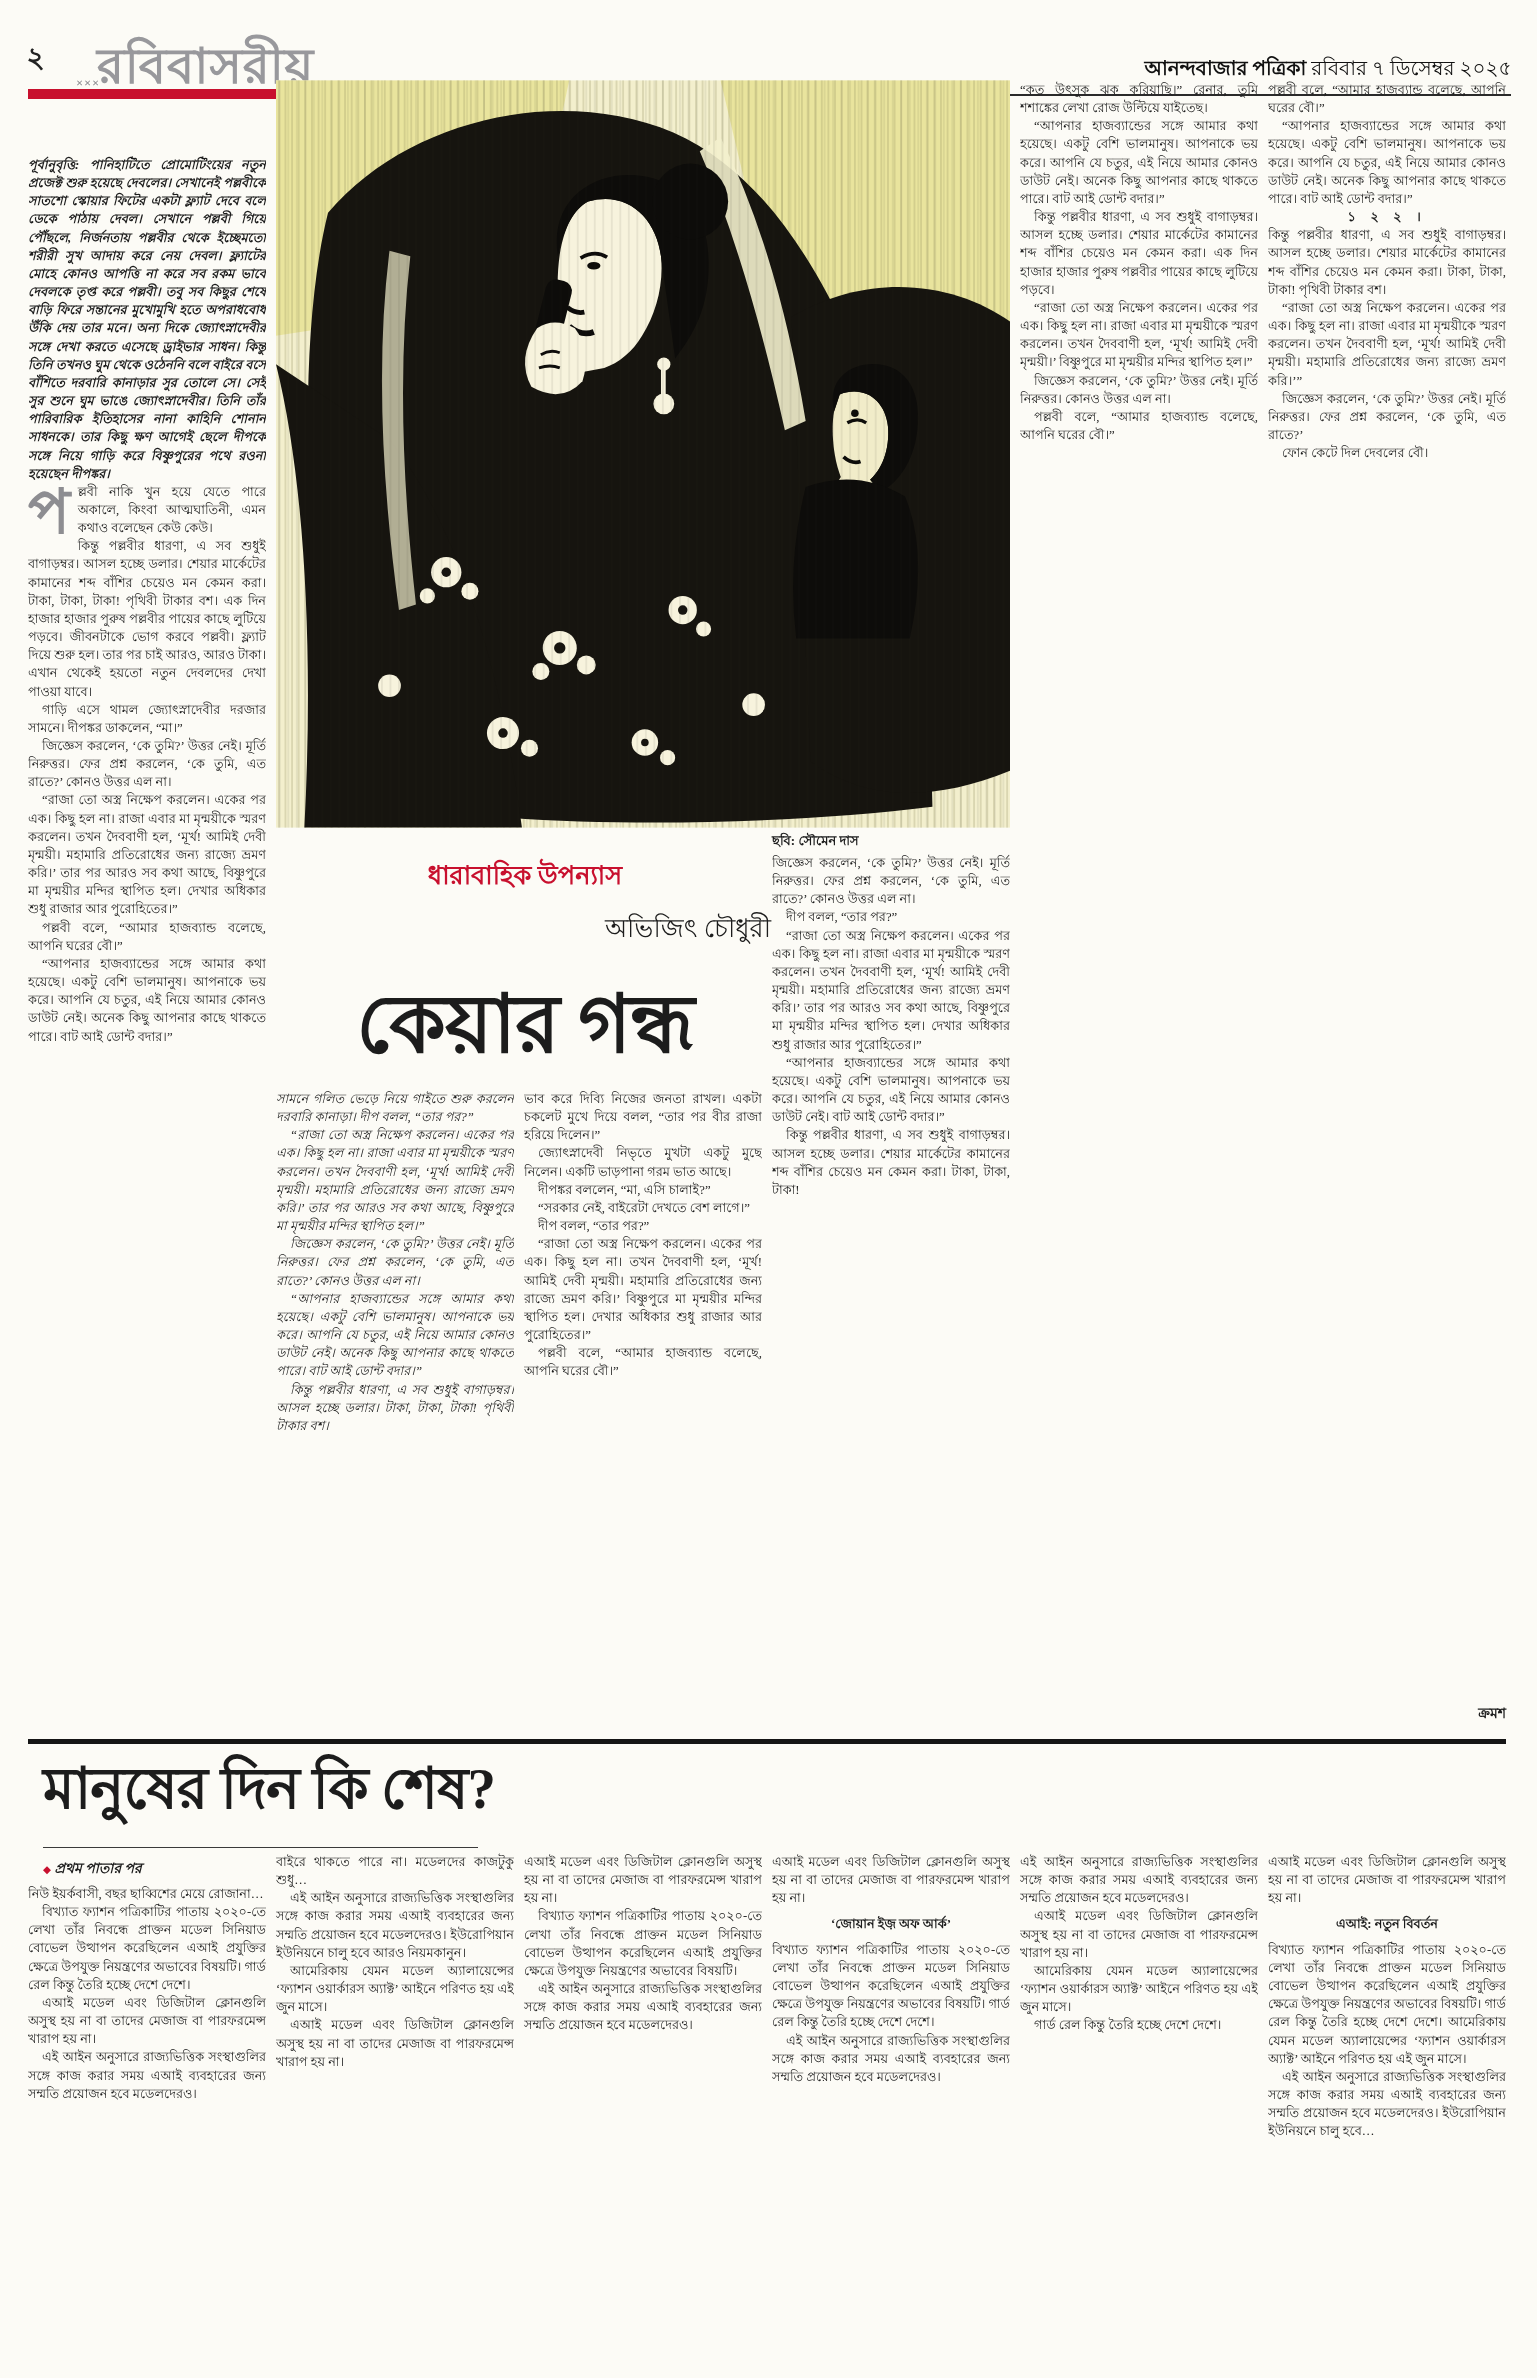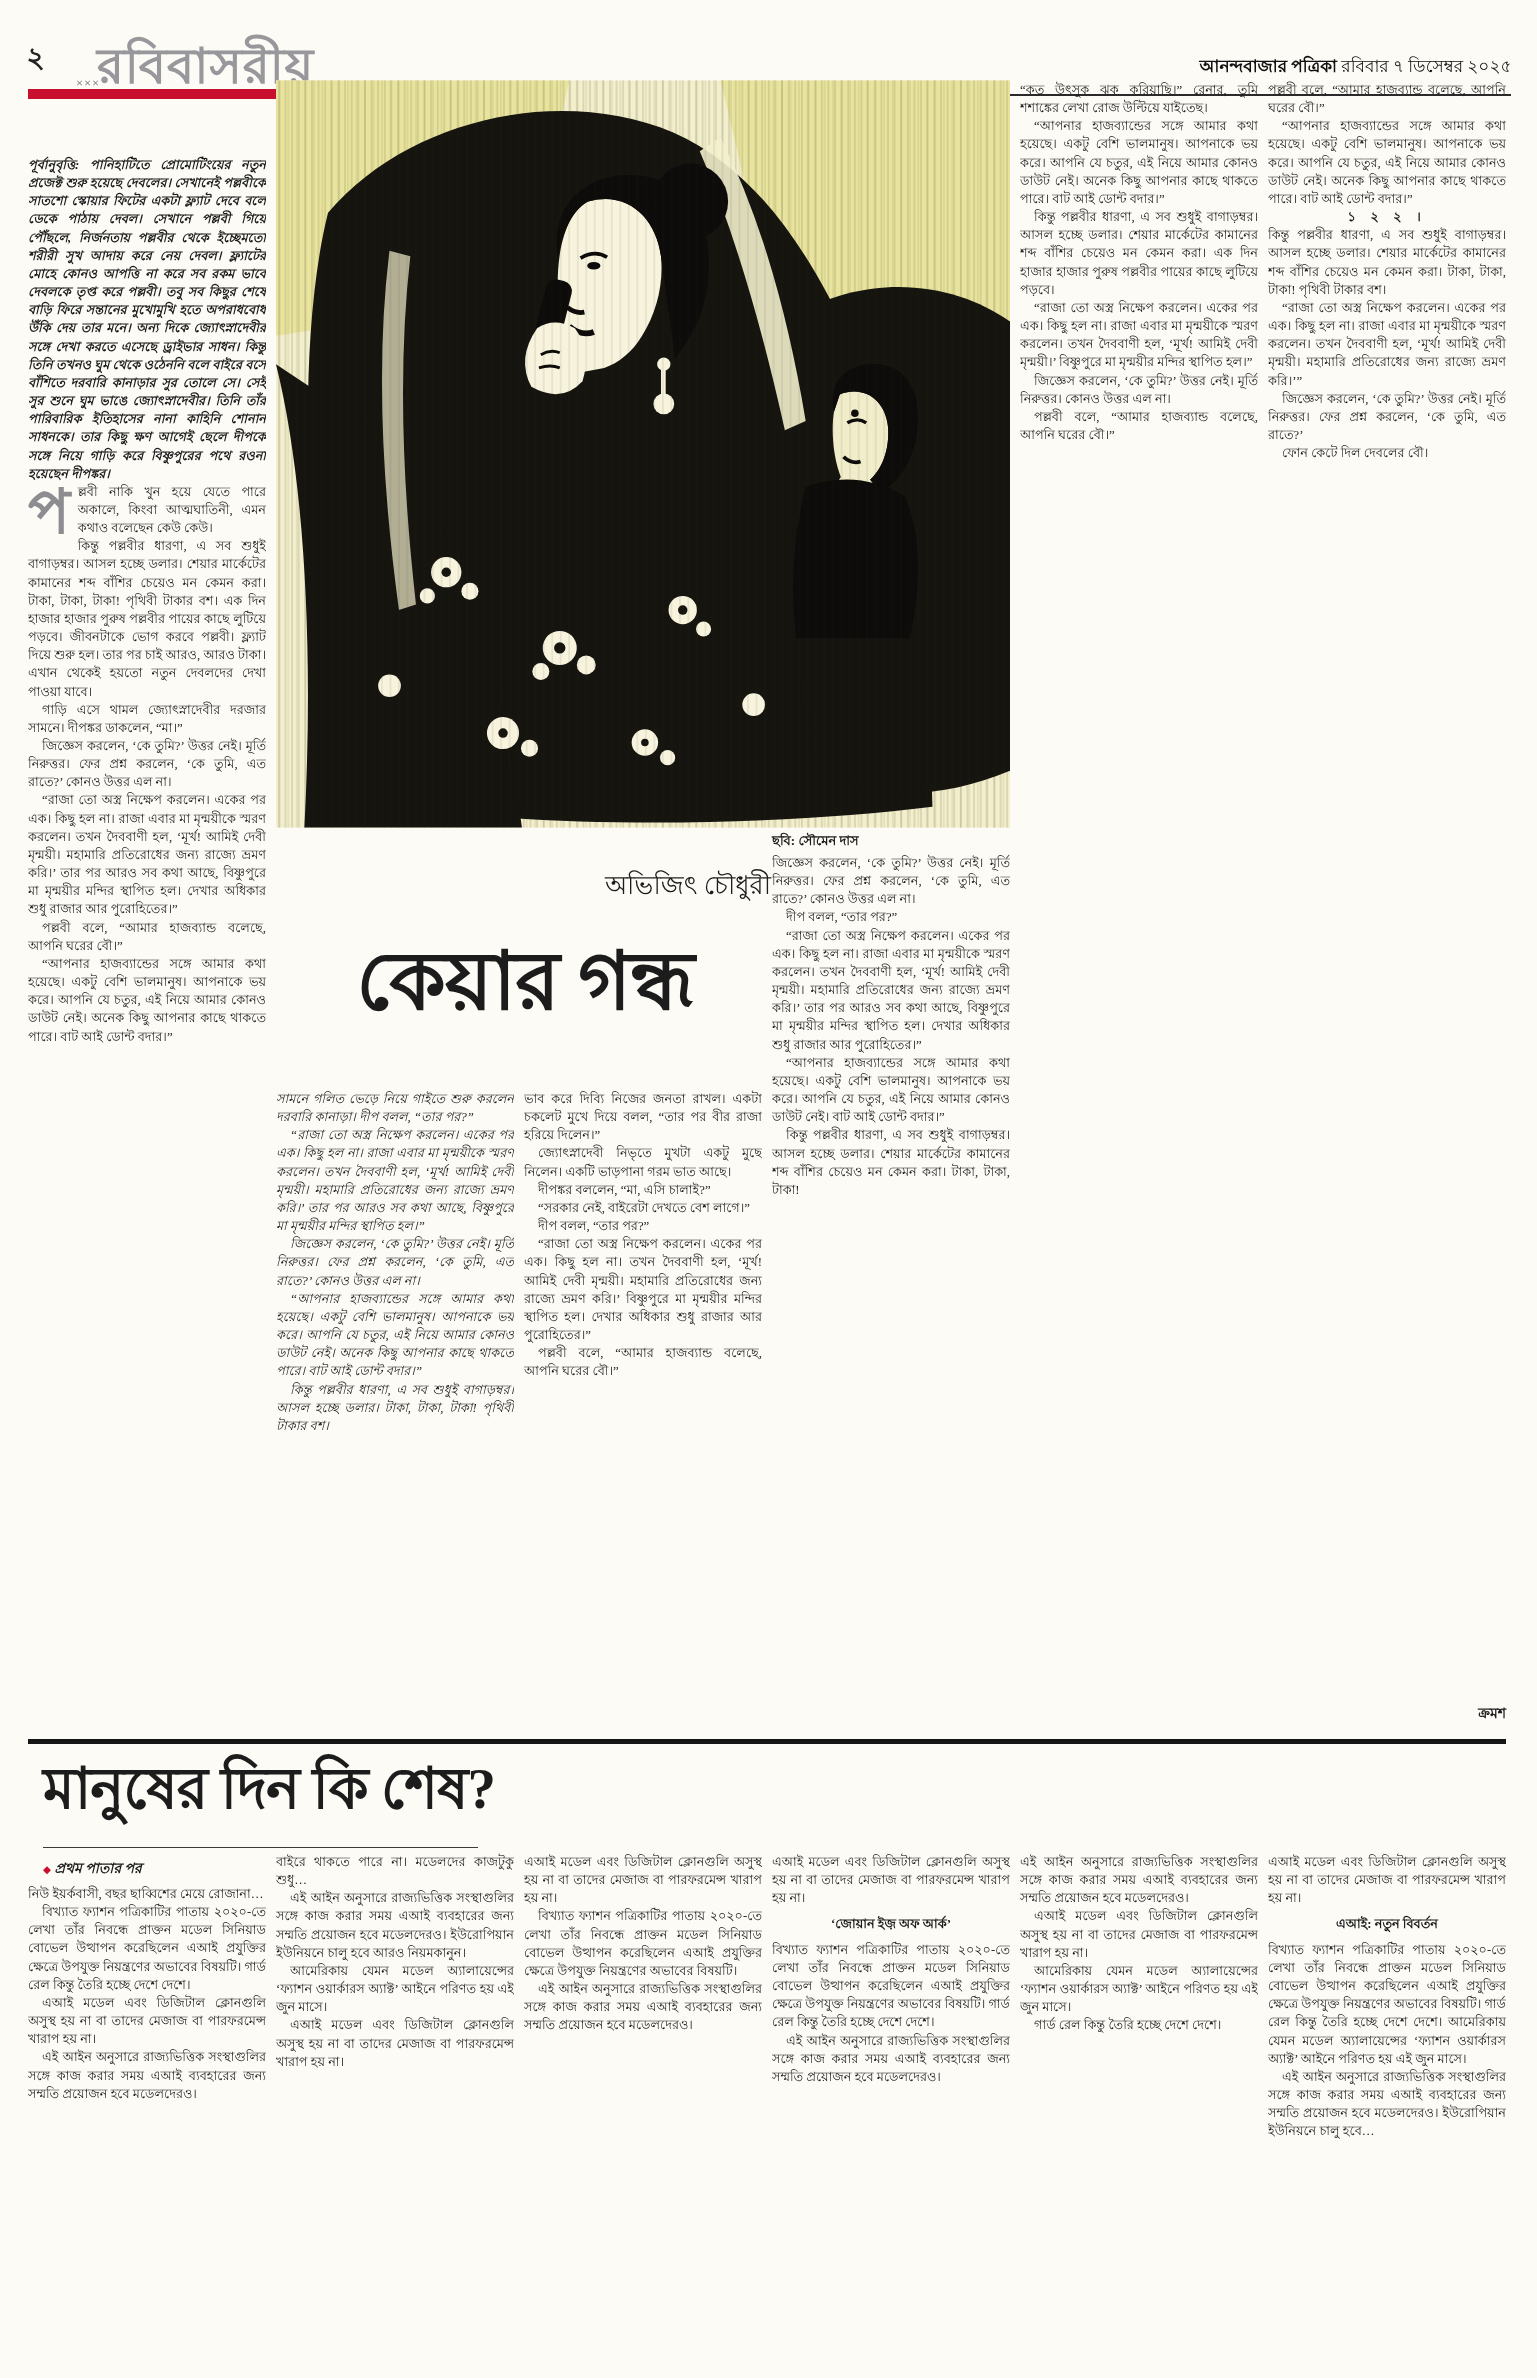--- a/index.html
+++ b/index.html
@@ -8,21 +8,21 @@
     background:#fcfbf6;overflow:hidden;
     font-family:"Liberation Serif","DejaVu Serif",serif;color:#1c1c1c;
   }
   .abs{position:absolute;}
   
   .pagenum{font-size:28px;font-weight:bold;color:#222;}
   .masthead{font-size:49px;font-weight:bold;color:#98989c;letter-spacing:0.9px;line-height:1;}
   .mast-orn{font-size:8.5px;color:#8a8a8e;letter-spacing:0.9px;}
   .redbar{background:#c8102e;height:10.4px;}
   .hairline{background:#2a2a2a;height:1.9px;}
-  .dateline{font-size:17px;color:#111;white-space:nowrap;}
+  .dateline{font-size:20px;color:#111;white-space:nowrap;}
   .dateline .paper{font-weight:bold;}
   
   .col{width:238px;overflow:hidden;text-align:justify;font-size:12.8px;line-height:1.42;}
   .col p{margin:0;text-indent:1.1em;}
   .col p:first-child{text-indent:0;}
   .synopsis{font-style:italic;font-weight:600;margin:0 0 9.5px 0;text-align:justify;}
   .dropcap{float:left;font-size:62px;line-height:.82;font-weight:bold;color:#8d8d91;padding:3.8px 7.6px 0 0;}
   .kicker{color:#c8102e;font-weight:bold;font-size:25.6px;text-align:center;}
   .episode{font-size:21px;text-align:center;margin-top:9.5px;}
   .author{font-size:25.6px;text-align:right;margin-top:9.5px;}
@@ -123,20 +123,21 @@
       <path d="M600,398 q9,8 18,5" stroke="#0d0c0a" stroke-width="4" fill="none"></path>
       <path fill="#f1ecc9" d="M598,418 q-16,22 -5,42 q22,13 39,-3 q8,-22 -5,-36 q-17,-9 -29,-3 Z"></path>
       <path fill="#0d0c0a" d="M560,430 q-20,80 -10,160 l120,0 q20,-90 -5,-150 q-50,-30 -105,-10 Z"></path>
 
       <rect width="776" height="790" fill="url(#hatch)" opacity="0.16"></rect>
     </svg>
   </figure>
   <div class="abs credit" style="left:772px;top:831px;width:238px;">ছবি: সৌমেন দাস</div>
 
   <div class="abs" style="left:279px;top:856px;width:492px;">
+    <div class="kicker">ধারাবাহিক উপন্যাস</div>
     <div class="author">অভিজিৎ চৌধুরী</div>
     <div class="noveltitle">কেয়ার গন্ধ</div>
   </div>
 
   <div class="abs col" style="left:28px;top:112px;height:1618px;margin-top:44px;">
     <p class="synopsis">পূর্বানুবৃত্তি: পানিহাটিতে প্রোমোটিংয়ের নতুন প্রজেক্ট শুরু হয়েছে দেবলের। সেখানেই পল্লবীকে সাতশো স্কোয়ার ফিটের একটা ফ্ল্যাট দেবে বলে ডেকে পাঠায় দেবল। সেখানে পল্লবী গিয়ে পৌঁছলে, নির্জনতায় পল্লবীর থেকে ইচ্ছেমতো শরীরী সুখ আদায় করে নেয় দেবল। ফ্ল্যাটের মোহে কোনও আপত্তি না করে সব রকম ভাবে দেবলকে তৃপ্ত করে পল্লবী। তবু সব কিছুর শেষে বাড়ি ফিরে সন্তানের মুখোমুখি হতে অপরাধবোধ উঁকি দেয় তার মনে। অন্য দিকে জ্যোৎস্নাদেবীর সঙ্গে দেখা করতে এসেছে ড্রাইভার সাধন। কিন্তু তিনি তখনও ঘুম থেকে ওঠেননি বলে বাইরে বসে বাঁশিতে দরবারি কানাড়ার সুর তোলে সে। সেই সুর শুনে ঘুম ভাঙে জ্যোৎস্নাদেবীর। তিনি তাঁর পারিবারিক ইতিহাসের নানা কাহিনি শোনান সাধনকে। তার কিছু ক্ষণ আগেই ছেলে দীপকে সঙ্গে নিয়ে গাড়ি করে বিষ্ণুপুরের পথে রওনা হয়েছেন দীপঙ্কর।</p>
     <p style="text-indent:0;"><span class="dropcap">প</span><span>ল্লবী নাকি খুন হয়ে যেতে পারে অকালে, কিংবা আত্মঘাতিনী, এমন কথাও বলেছেন কেউ কেউ।</span></p>
     <div>
         <p>কিন্তু পল্লবীর ধারণা, এ সব শুধুই বাগাড়ম্বর। আসল হচ্ছে ডলার। শেয়ার মার্কেটের কামানের শব্দ বাঁশির চেয়েও মন কেমন করা। টাকা, টাকা, টাকা! পৃথিবী টাকার বশ। এক দিন হাজার হাজার পুরুষ পল্লবীর পায়ের কাছে লুটিয়ে পড়বে। জীবনটাকে ভোগ করবে পল্লবী। ফ্ল্যাট দিয়ে শুরু হল। তার পর চাই আরও, আরও টাকা। এখান থেকেই হয়তো নতুন দেবলদের দেখা পাওয়া যাবে।</p>
         <p>গাড়ি এসে থামল জ্যোৎস্নাদেবীর দরজার সামনে। দীপঙ্কর ডাকলেন, “মা।”</p>

